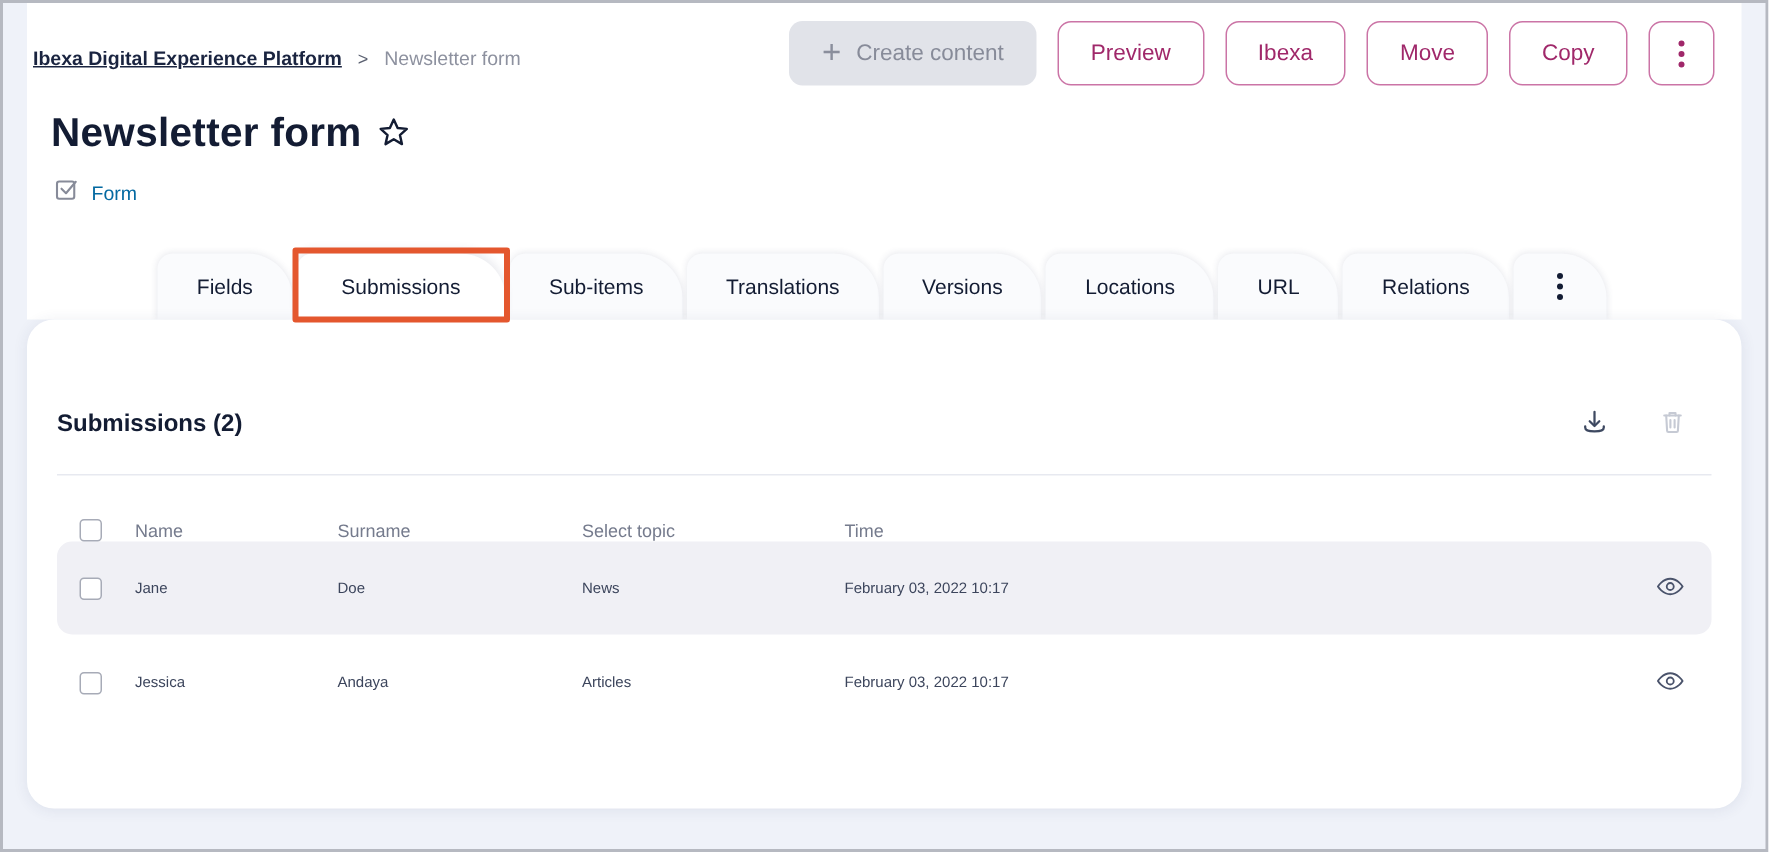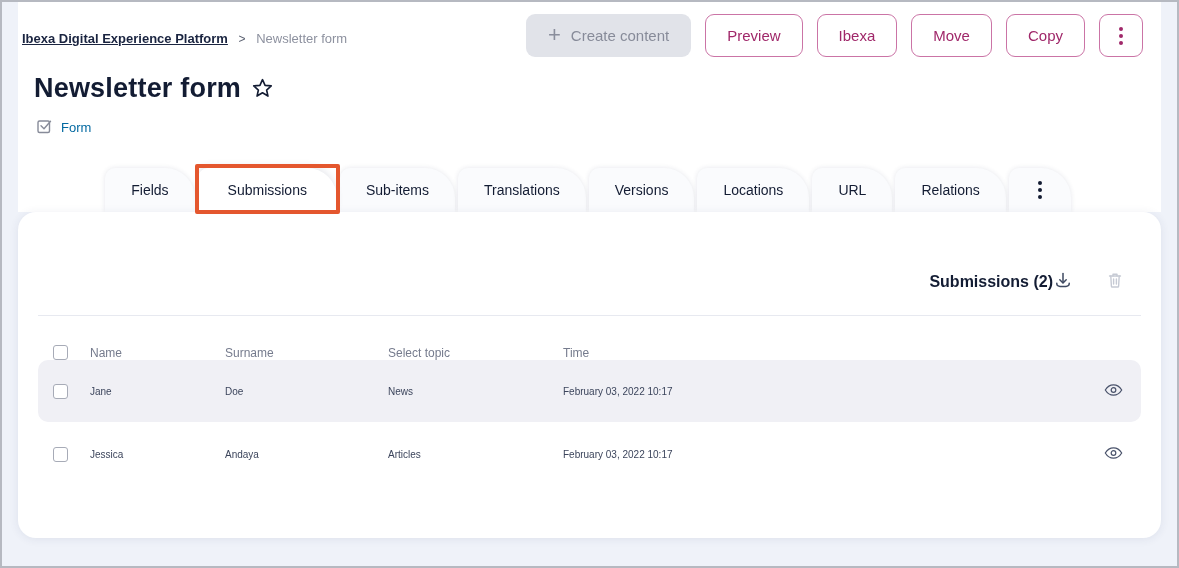--- a/index.html
+++ b/index.html
@@ -71,21 +71,21 @@
   
   .panel {
     position:relative; z-index:1;
     margin:0 16px;
     background:#fff;
     border-radius:18px;
     box-shadow:0 1px 10px rgba(40,55,100,.09);
     height:326px;
     padding:58px 20px 0 20px;
   }
-  .panel-head { display:flex; justify-content:flex-end; align-items:center; }
+  .panel-head { display:flex; justify-content:space-between; align-items:center; }
   .panel-title { font-size:16px; font-weight:700; color:#131c33; }
   .panel-icons { display:flex; align-items:center; gap:32px; padding-right:16px; }
   .icon-btn { background:none; border:none; cursor:pointer; padding:0; display:block; }
   .divider { border:none; border-top:1px solid #e7e9f0; margin-top:22px; }
 
   .t-row { display:flex; align-items:center; }
   .t-head { height:44px; font-size:12px; color:#757b8d;align-items:flex-end; }
   .t-data { height:62px; font-size:10px; color:#3c455c; border-radius:10px; }
   .t-data.hl { background:#f0f0f5; }
   .t-data + .t-data { margin-top:4px; }

